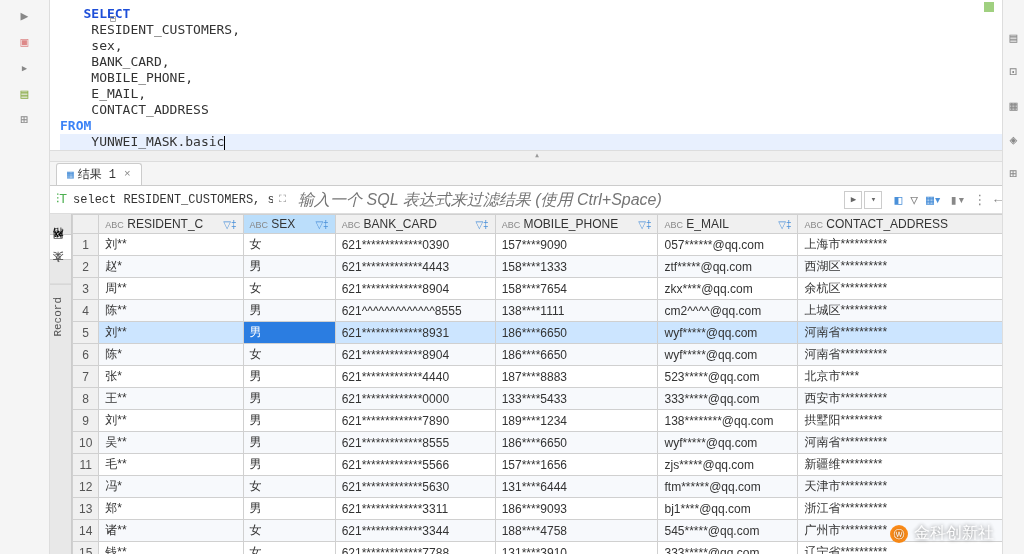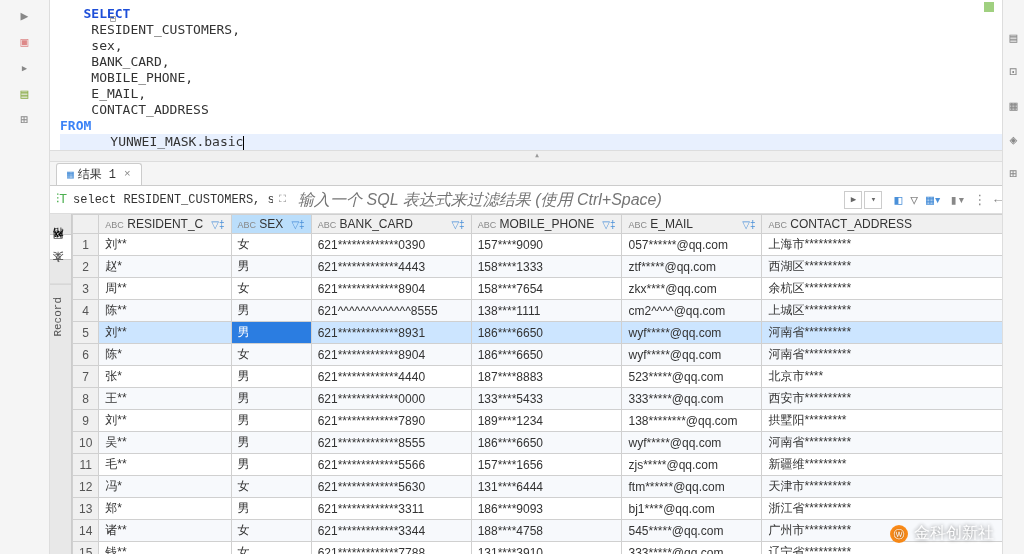--- a/index.html
+++ b/index.html
@@ -5,21 +5,21 @@
 * { box-sizing: border-box; margin: 0; padding: 0; }
 body { font-family: Consolas, "Courier New", monospace; font-size: 12px; background: #fff; color: #333; width: 1024px; height: 554px; overflow: hidden; position: relative; }
 .main { display: flex; height: 100%; }
 .gutter { width: 50px; background: #f5f5f5; border-right: 1px solid #ddd; display: flex; flex-direction: column; align-items: center; padding-top: 8px; gap: 10px; }
 .gutter-icon { width: 16px; height: 16px; color: #888; font-size: 13px; text-align:center; }
 .content { flex: 1; display: flex; flex-direction: column; }
 .editor { padding: 6px 10px 0 10px; background: #fff; height: 155px; font-size: 13px; line-height: 16px; font-family: Consolas, monospace; position: relative; }
 .editor .line { white-space: pre; }
 .kw { color: #1d4ed8; font-weight: bold; }
 .kw-from { color: #3b82f6; font-weight: bold; }
-.highlight-line { background: #e8f0fe; padding-left: 19px; }
+.highlight-line { background: #e8f0fe; }
 .cursor { display:inline-block; width:1px; height:14px; background:#000; vertical-align:middle; }
 .splitter { height: 12px; background: #f0f0f0; border-top: 1px solid #ddd; border-bottom: 1px solid #ddd; text-align: center; color: #999; font-size: 10px; line-height:10px; }
 .results-area { flex:1; display:flex; flex-direction:column; background:#fff; }
 .tabs { display:flex; align-items:center; background:#f5f5f5; border-bottom:1px solid #ccc; height:24px; padding-left:6px; }
 .tab { display:flex; align-items:center; padding: 2px 10px; background:#fff; border:1px solid #ccc; border-bottom:none; border-radius: 3px 3px 0 0; height:22px; font-size:12px; gap:4px; }
 .tab-icon { color:#4a90d9; font-size:11px; }
 .close-x { color:#888; font-size:11px; margin-left:4px; }
 .filter-bar { display:flex; align-items:center; height:28px; border-bottom:1px solid #ddd; padding: 0 6px; gap:6px; background:#fff; }
 .filter-icon { color:#4CAF50; font-size:13px; }
 .sql-preview { color:#333; font-size:12px; white-space:nowrap; overflow:hidden; max-width:200px; }
@@ -30,21 +30,21 @@
 .tool-icons { display:flex; gap:8px; margin-left:6px; }
 .tool-icon { color:#888; font-size:13px; }
 .grid-wrap { flex:1; display:flex; }
 .vtabs { width:22px; background:#e8e8e8; border-right:1px solid #ccc; display:flex; flex-direction:column; padding-top:20px; }
 .vtab { writing-mode: vertical-rl; transform: rotate(180deg); padding: 12px 2px; font-size:11px; color:#555; text-align:center; border-bottom:1px solid #ccc; }
 .vtab.active { background:#fff; color:#000; }
 .grid { flex:1; overflow:auto; font-family: "Microsoft YaHei", Arial, sans-serif; font-size:12px; }
 table { border-collapse: collapse; width:100%; }
 th, td { border: 1px solid #d0d0d0; padding: 2px 6px; text-align:left; height:19px; white-space:nowrap; }
 th { background:#f0f0f0; font-weight:normal; color:#333; position:relative; }
-.col-header { display:flex; align-items:center; justify-content:space-between; gap:8px; }
+.col-header { display:flex; align-items:center; justify-content:space-between; gap:20px; }
 .col-type { color:#888; font-size:9px; }
 .col-name { color:#333; }
 .col-filter { color:#4a90d9; font-size:10px; display:flex; gap:2px; align-items:center; }
 th.highlight-col { background:#bbdefb; }
 .rownum { background:#f0f0f0; text-align:center; color:#555; width:26px; }
 tr:nth-child(even) td.cell { background:#f7f9fc; }
 tr:nth-child(odd) td.cell { background:#fff; }
 tr.sel td.cell { background:#cce5ff !important; }
 tr.sel td.cell.sel-col { background:#2b7de1 !important; color:#fff; }
 .watermark { position:absolute; right:30px; bottom:10px; color:#fff; text-shadow:0 0 4px rgba(0,0,0,.6); font-size:16px; font-family:"Microsoft YaHei"; display:flex; align-items:center; gap:6px; opacity:.9; pointer-events:none; }

